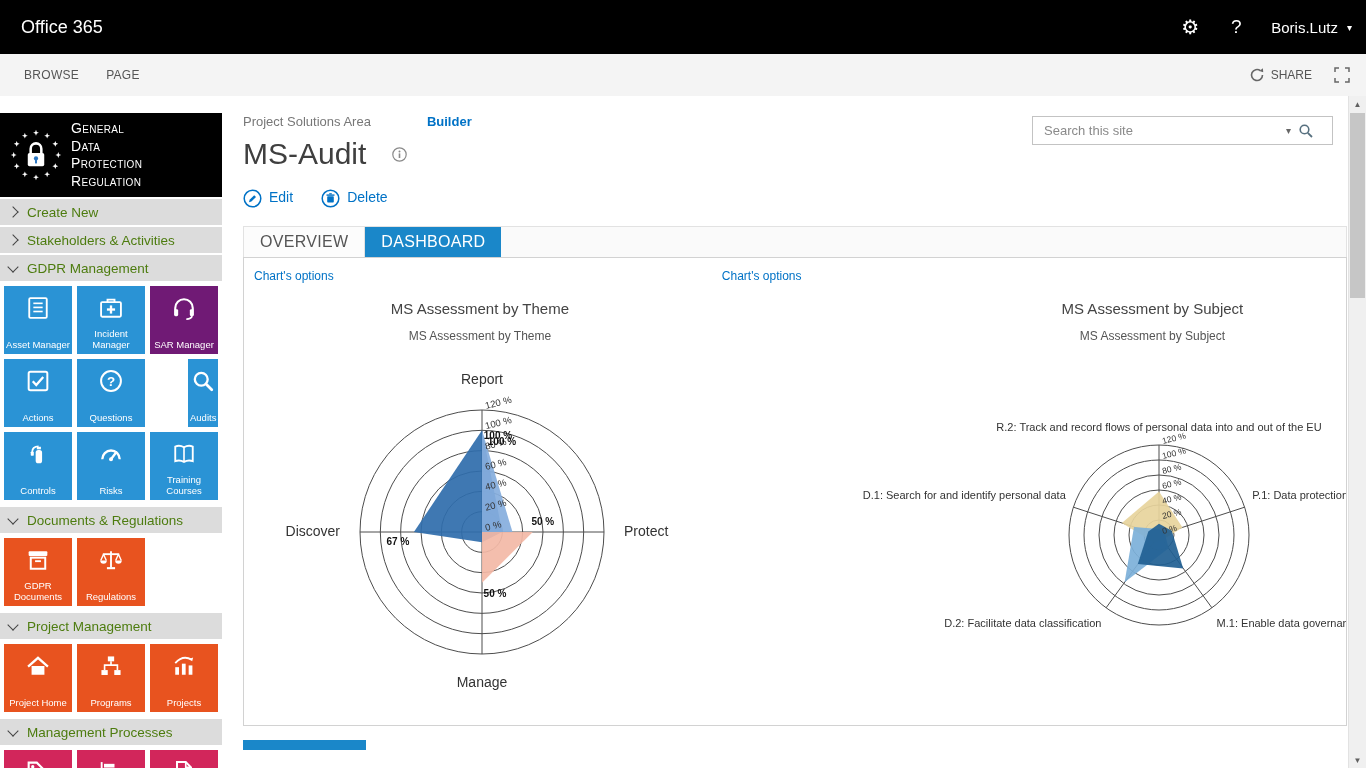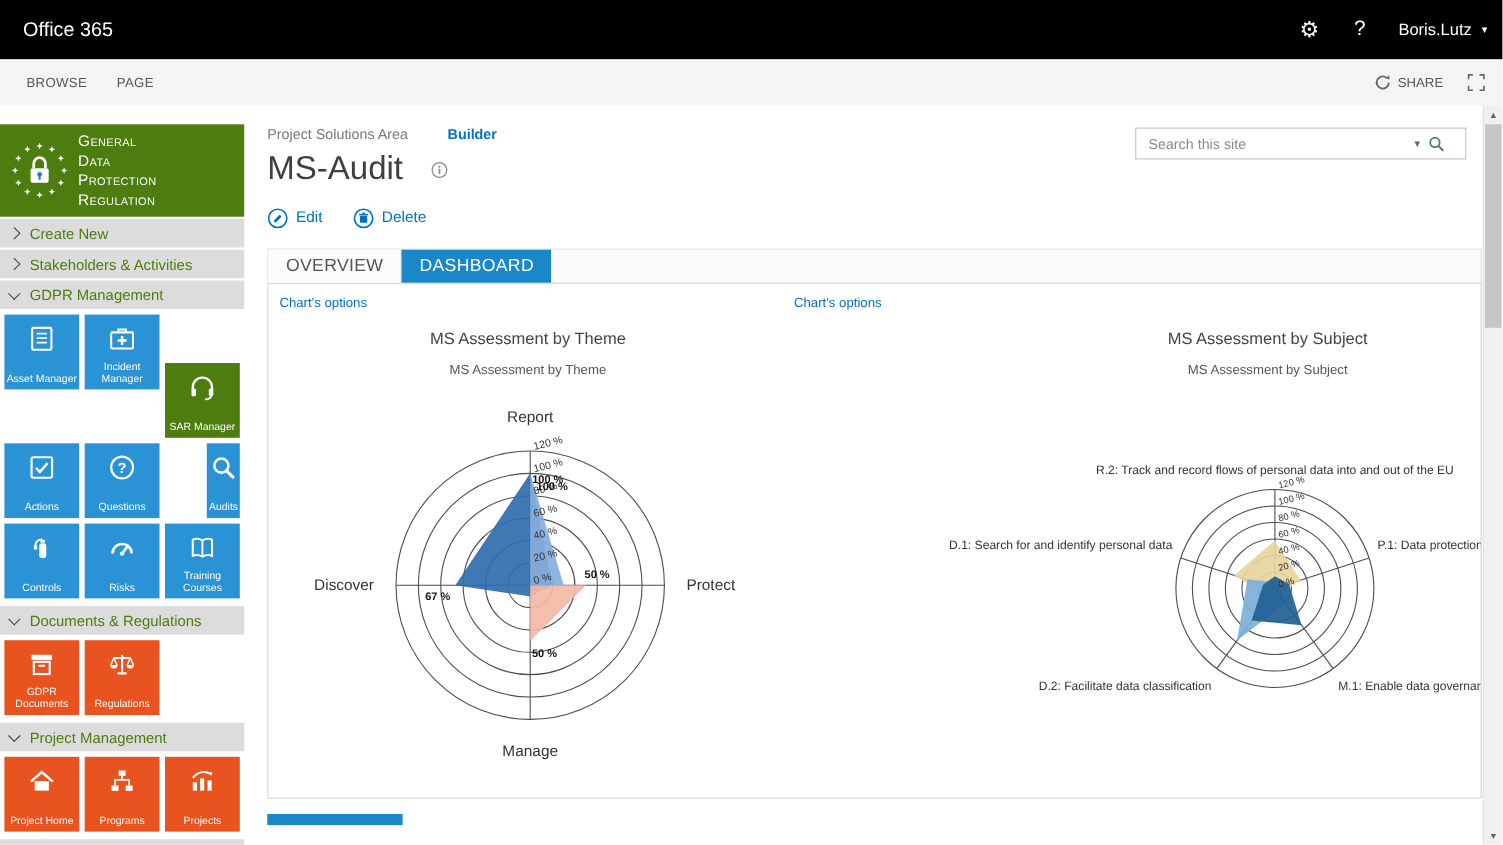--- a/index.html
+++ b/index.html
@@ -15,35 +15,35 @@
   .caret{font-size:10px}
   
   .ribbon{height:42px;background:#f4f4f4;display:flex;align-items:center;padding:0 16px 0 24px;font-size:12px;color:#555}
   .rtab{margin-right:27px;cursor:pointer;letter-spacing:.3px}
   .share{display:flex;align-items:center;gap:6px;cursor:pointer;margin-right:22px}
   .focus-btn{cursor:pointer;display:flex}
   
   .page{display:flex;height:672px;position:relative;background:#fff}
   
   .sidebar{width:222px;flex:none;padding-top:17px;background:#fff}
-  .logo{width:222px;height:84px;background:#4d7c0f;display:flex;align-items:center;cursor:pointer}
+  .logo{width:222px;height:84px;background:#000000;display:flex;align-items:center;cursor:pointer}
   .logo svg{width:62px;height:62px;margin-left:5px;flex:none}
   .logo-text{margin-left:4px;color:#fff;font-variant:small-caps;font-size:14px;line-height:1.25;letter-spacing:.3px}
   .sec-h{height:26px;background:#dcdcdc;margin-top:2px;display:flex;align-items:center;padding-left:9px;
          font-size:13.5px;color:#4d7c0f;cursor:pointer}
   .chev{width:7px;height:7px;border-right:1.5px solid #444;border-bottom:1.5px solid #444;margin-right:10px;flex:none}
   .chev.right{transform:rotate(-45deg)}
   .chev.down{transform:rotate(45deg);margin-top:-3px}
   .tiles{display:grid;grid-template-columns:repeat(3,68px);gap:5px;padding:5px 4px}
   .tile{height:68px;position:relative;cursor:pointer;display:flex;justify-content:center}
   .tile-ic{margin-top:8px;display:block;height:28px}
   .tile-label{position:absolute;bottom:3px;left:0;right:0;text-align:center;color:#fff;font-size:9.5px;line-height:1.15;padding:0 2px}
   
   .main{flex:1;position:relative;padding:18px 19px 0 21px;min-width:0}
-  .crumbs{display:flex;gap:36px;font-size:13px}
+  .crumbs{display:flex;gap:56px;font-size:13px}
   .crumb-area{color:#777;cursor:pointer}
   .crumb-cur{color:#0072c6;font-weight:bold;cursor:pointer}
   .search{position:absolute;top:20px;right:33px;width:272px;height:27px;border:1px solid #c3c3c3;
           display:flex;align-items:center;background:#fff;padding:0 18px 0 9px}
   .search input{flex:1;border:0;outline:0;font:13px "Liberation Sans",sans-serif;color:#444;min-width:0;background:transparent}
   .search input::placeholder{color:#8a8a8a}
   .s-caret{color:#666;font-size:10px;margin:0 7px;cursor:pointer}
   .title{margin:8px 0 0;font-size:30px;font-weight:300;color:#3f3f3f;display:flex;align-items:center;gap:26px}
   .actions{margin-top:18px;display:flex;gap:28px}
   .act{display:flex;gap:7px;color:#0072c6;font-size:14px;text-decoration:none;cursor:pointer}
@@ -155,21 +155,21 @@
           </div>
           <div class="tile" style="background: rgb(42, 147, 213);">
             <span class="tile-ic"><svg viewBox="0 0 24 24" width="28" height="28">
                 <rect x="3.5" y="7" width="17" height="12.5" rx="1" fill="none" stroke="#fff" stroke-width="1.6"></rect>
                 <path d="M9 7 V4.8 h6 V7" fill="none" stroke="#fff" stroke-width="1.6"></path>
                 <rect x="11" y="9.8" width="2" height="7" fill="#fff"></rect>
                 <rect x="8.5" y="12.3" width="7" height="2" fill="#fff"></rect>
               </svg></span>
             <div class="tile-label">Incident Manager</div>
           </div>
-          <div class="tile" style="background: #4d7c0f; margin-top: 44px;">
+          <div class="tile" style="background: #701a75;">
             <span class="tile-ic"><svg viewBox="0 0 24 24" width="28" height="28">
                 <path d="M4.5 14 v-2 a7.5 7.5 0 0 1 15 0 v2" fill="none" stroke="#fff" stroke-width="1.8"></path>
                 <rect x="3.5" y="13" width="3.5" height="6" rx="1.2" fill="#fff"></rect>
                 <rect x="17" y="13" width="3.5" height="6" rx="1.2" fill="#fff"></rect>
                 <path d="M19 19 a5 3.5 0 0 1 -5 2.5" fill="none" stroke="#fff" stroke-width="1.5"></path>
               </svg></span>
             <div class="tile-label">SAR Manager</div>
           </div>
           <div class="tile" style="background: rgb(42, 147, 213);">
             <span class="tile-ic"><svg viewBox="0 0 24 24" width="28" height="28">

